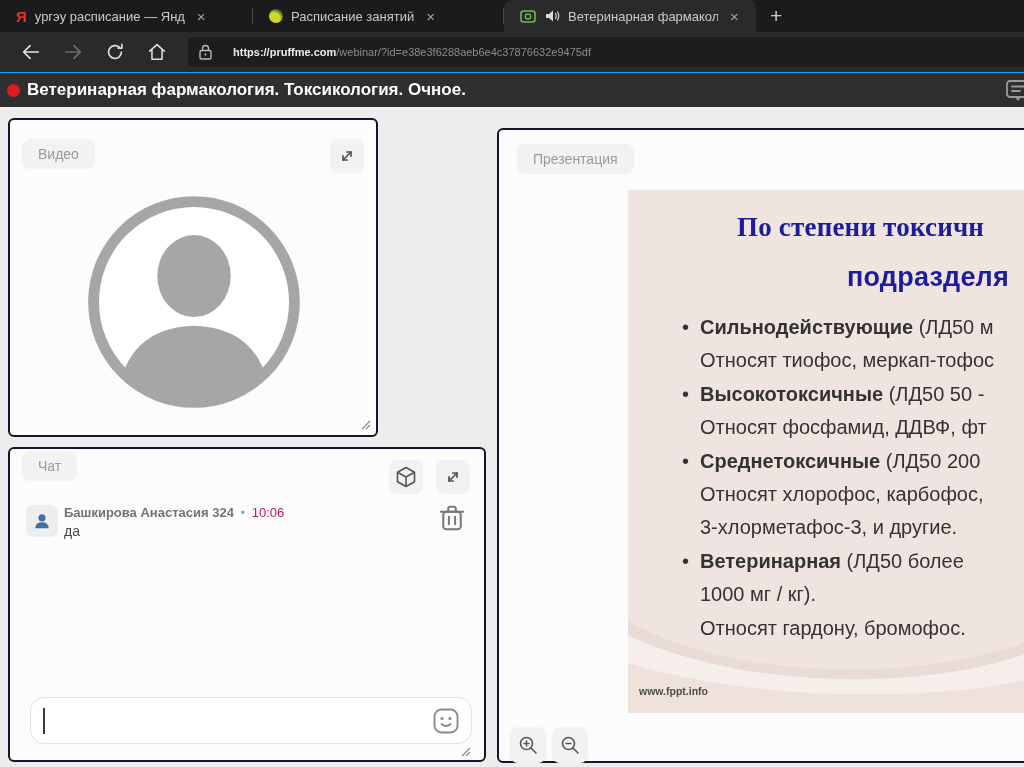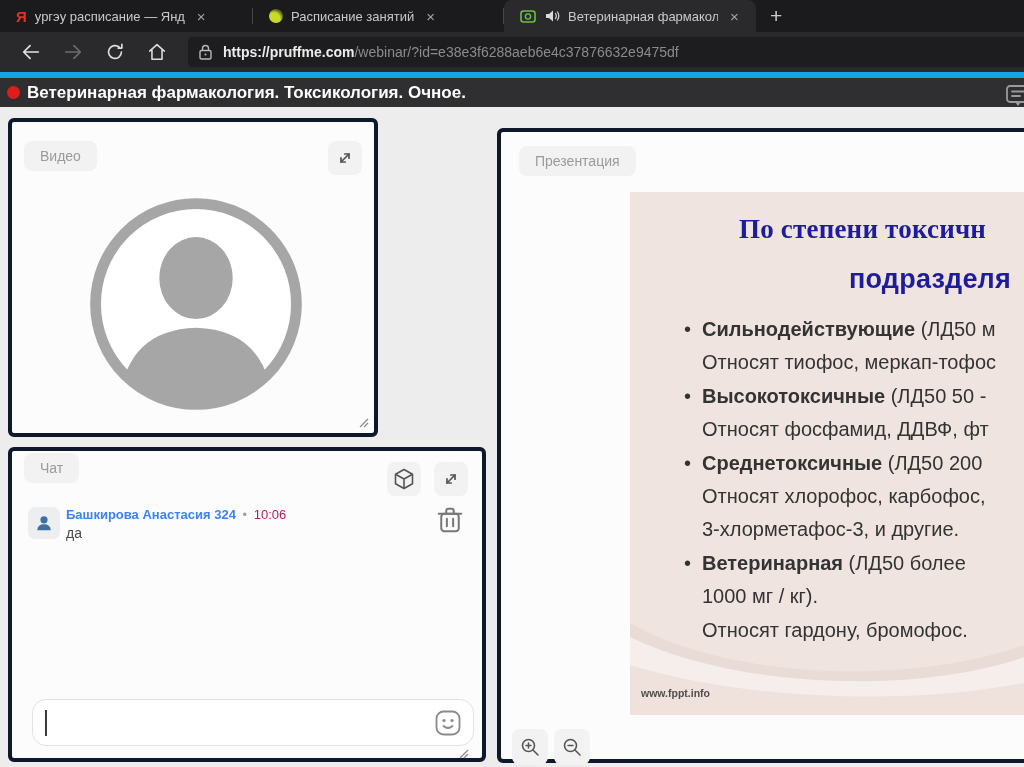--- a/index.html
+++ b/index.html
@@ -13,31 +13,31 @@
   .tab .title { max-width:150px; overflow:hidden; white-space:nowrap; }
   .tab-close { color:#a5a5a5; font-size:15px; padding:0 4px; cursor:default; }
   .tab-divider { width:1px; height:16px; background:#454547; align-self:center; }
   .yandex-glyph { color:#e03228; font-weight:700; font-size:15px; }
   .circle-ico { width:14px; height:14px; border-radius:50%; background:radial-gradient(circle at 35% 70%, #cbd92e 0 45%, #5a6b1e 70%, #2c2c2c 100%); }
   .newtab { color:#c9c9c9; font-size:21px; font-weight:300; padding:0 14px; display:flex; align-items:center; }
 
   .toolbar { position:absolute; left:0; top:32px; width:1024px; height:40px; background:#2a2a2c; display:flex; align-items:center; }
   .nav-ico { width:22px; height:22px; margin-left:20px; flex:none; }
   .urlbar { margin-left:20px; height:30px; flex:1; background:#1d1d1f; border-radius:4px 0 0 4px; display:flex; align-items:center; padding:0 10px; overflow:hidden; }
-  .url-text { font-size:14px; white-space:nowrap; margin-left:10px; }
+  .url-text { font-size:11px; white-space:nowrap; margin-left:20px; }
   .url-host { color:#ececec; font-weight:600; }
   .url-path { color:#8b8b8b; }
 
-  .page-header { position:absolute; left:0; top:72px; width:1024px; height:35px; background:#2f2f31; border-top:6px solid #0ea5e9; display:flex; align-items:center; overflow:hidden; }
+  .page-header { position:absolute; left:0; top:72px; width:1024px; height:35px; background:#2f2f31; border-top:1px solid #0ea5e9; display:flex; align-items:center; overflow:hidden; }
   .rec-dot { width:13px; height:13px; border-radius:50%; margin-left:7px; flex:none; }
   .page-title { color:#fff; font-weight:700; font-size:17px; margin-left:7px; white-space:nowrap; }
   .header-right-ico { position:absolute; right:-6px; top:7px; width:24px; height:22px; }
 
   
-  .panel { position:absolute; background:#fcfcfc; border:4px solid #0f172a; border-radius:6px; }
+  .panel { position:absolute; background:#fcfcfc; border:2px solid #0f172a; border-radius:6px; }
   .chip { position:absolute; background:#f2f2f2; border-radius:8px; color:#9b9b9b; font-size:14px; padding:7px 16px; white-space:nowrap; }
   .icon-btn { position:absolute; width:34px; height:34px; background:#f2f2f2; border-radius:8px; display:flex; align-items:center; justify-content:center; cursor:pointer; }
 
   #video-panel { left:8px; top:118px; width:370px; height:319px; }
   #chat-panel  { left:8px; top:447px; width:478px; height:315px; }
   #pres-panel  { left:497px; top:128px; width:540px; height:635px; }
 
   .avatar-big { position:absolute; left:76px; top:74px; width:216px; height:216px; }
   .grip { position:absolute; width:10px; height:10px; }
 
@@ -179,21 +179,21 @@
       </svg>
     </div>
 
     <div class="msg-avatar">
       <svg width="18" height="18" viewBox="0 0 20 20">
         <circle cx="10" cy="6.5" r="4" fill="#3f6fa3"></circle>
         <path d="M2.5 18 Q3 11.5 10 11.5 Q17 11.5 17.5 18 Z" fill="#3f6fa3"></path>
       </svg>
     </div>
     <div class="msg-head">
-      <span class="msg-author" style="color: #3b82f6;">Башкирова Анастасия 324</span>
+      <span class="msg-author" style="color: #737373;">Башкирова Анастасия 324</span>
       <span class="msg-sep">•</span>
       <span class="msg-time">10:06</span>
     </div>
     <div class="msg-text">да</div>
     <svg class="trash-btn" viewBox="0 0 22 24">
       <rect x="4" y="7" width="14" height="14" rx="2.5" fill="none" stroke="#777" stroke-width="1.6"></rect>
       <path d="M2 7 h18 M8 7 V4.5 a1.5 1.5 0 0 1 1.5 -1.5 h3 a1.5 1.5 0 0 1 1.5 1.5 V7 M8.5 11 v6 M13.5 11 v6" fill="none" stroke="#777" stroke-width="1.6" stroke-linecap="round"></path>
     </svg>
 
     <div class="chat-input">

